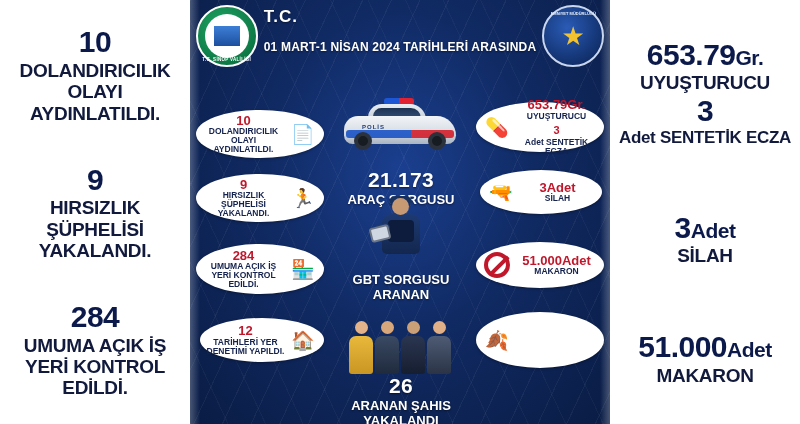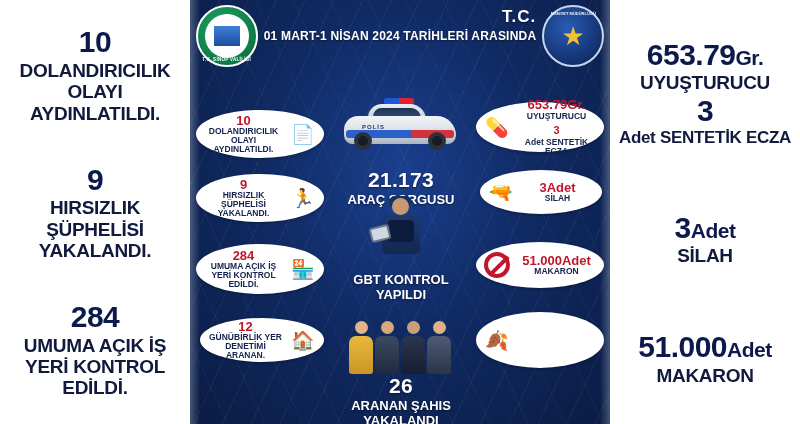--- a/index.html
+++ b/index.html
@@ -77,29 +77,29 @@
 
   
   .header {
     position: absolute; left: 0; right: 0; top: 5px;
     height: 78px;
     display: flex; align-items: flex-start; justify-content: center;
     gap: 6px;
     z-index: 4;
   }
   .header-text {
-    text-align: right;
+    text-align: left;
     color: #ffffff;
     padding-top: 2px;
     text-shadow: 0 1px 2px rgba(0,0,0,0.45);
   }
   .header-text .l1 { font-size: 17px; font-weight: bold; letter-spacing: 1px; }
   .header-text .l2 { font-size: 17px; font-weight: bold; letter-spacing: 0.2px; }
   .header-text .l3 { font-size: 17px; font-weight: bold; letter-spacing: 0.2px; }
-  .header-text .l4 { font-size: 12px; font-weight: bold; margin-top: 2px; letter-spacing: 0.2px; }
+  .header-text .l4 { font-size: 12px; font-weight: bold; margin-top: 13px; letter-spacing: 0.2px; }
 
   
   .logo {
     width: 62px; height: 62px; flex: 0 0 62px;
     border-radius: 50%;
     position: relative;
     display: flex; align-items: center; justify-content: center;
   }
   .logo.valilik {
     background: radial-gradient(circle at 40% 35%, #1fa463 0%, #0d7a46 70%, #085c34 100%);
@@ -418,21 +418,21 @@
           <div class="ptext">
             <span class="n">284</span>
             <span class="t">UMUMA AÇIK İŞ YERİ KONTROL EDİLDİ.</span>
           </div>
           <div class="picon ic-orange">🏪</div>
         </div>
 
         <div class="pill p-l4">
           <div class="ptext">
             <span class="n">12</span>
-            <span class="t">GÜNÜBİRLİK YER DENETİMİ ARANAN.</span>
+            <span class="t">TARİHLERİ YER DENETİMİ YAPILDI.</span>
           </div>
           <div class="picon ic-red">🏠</div>
         </div>
 
       </div>
 
       <div class="col mid-col">
 
         <div class="car">
           <div class="lightbar"></div>
@@ -453,21 +453,21 @@
         <div class="officer">
           <div class="torso"></div>
           <div class="vest"></div>
           <div class="cap"></div>
           <div class="head"></div>
           <div class="arm"></div>
           <div class="tablet"></div>
         </div>
 
         <div class="mid-item m2">
-          <div class="mtxt">GBT KONTROL YAPILDI</div>
+          <div class="mtxt">GBT SORGUSU ARANAN</div>
         </div>
 
         <div class="group">
           <div class="person g1">
             <div class="h"></div>
             <div class="b"></div>
           </div>
           <div class="person g2">
             <div class="h"></div>
             <div class="b"></div>

